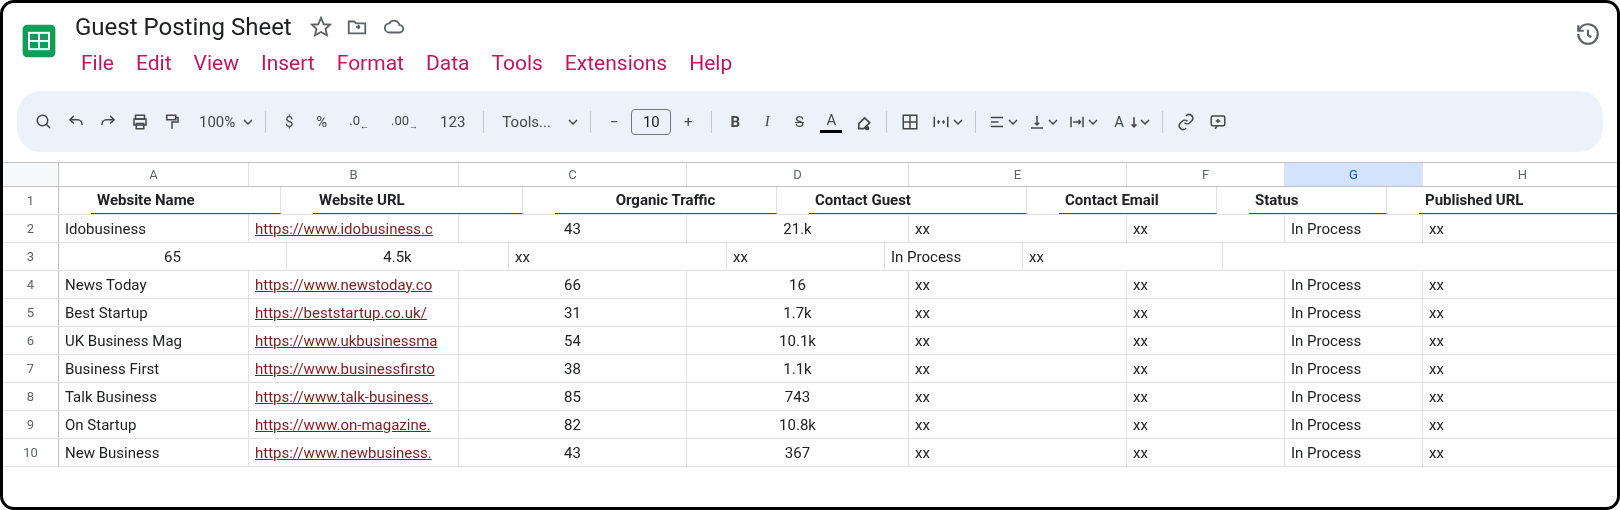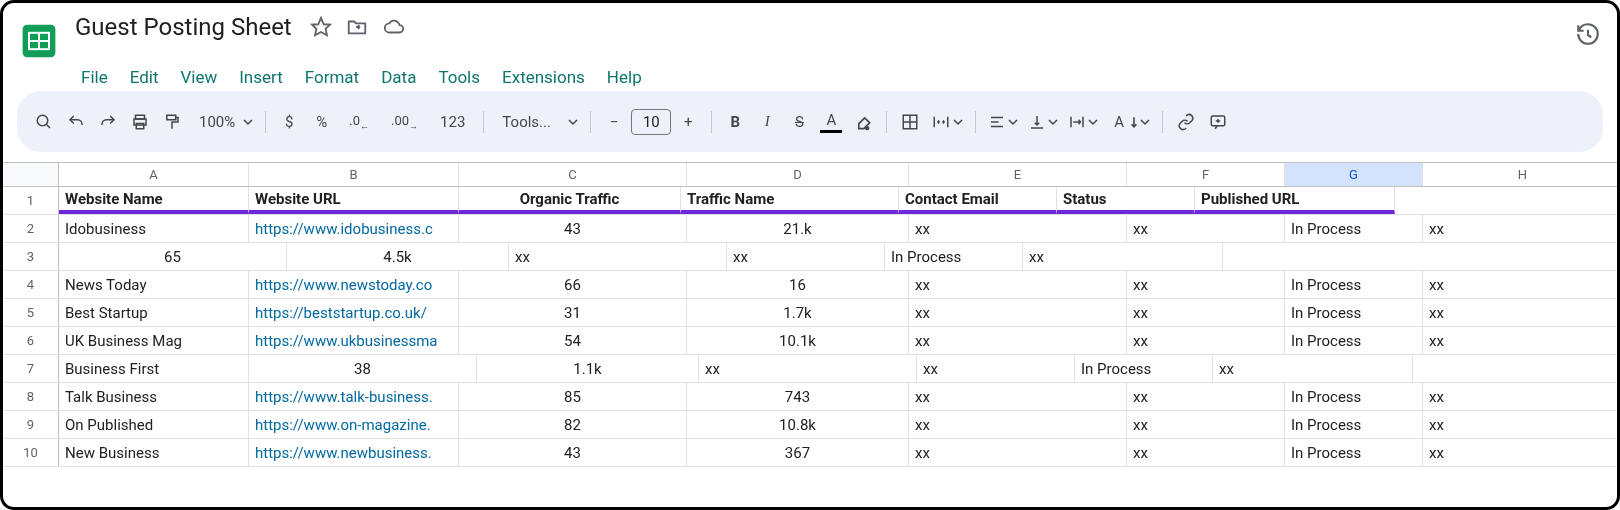--- a/index.html
+++ b/index.html
@@ -2,26 +2,26 @@
 <html><head>
 <meta charset="utf-8">
 <style>
   * { box-sizing: border-box; margin: 0; padding: 0; }
   body { font-family: "Google Sans", Roboto, Arial, sans-serif; background: #fff; color: #202124; width: 1620px; height: 510px; overflow: hidden; border: 3px solid #000; border-radius: 14px; }
   
   
   .title-bar { display: flex; align-items: flex-start; padding: 8px 16px 0 16px; height: 82px; }
   .logo { width: 40px; height: 52px; margin-right: 12px; margin-top: 4px; display:flex; align-items:center; justify-content:center; }
   .logo svg { width: 40px; height: 40px; }
-  .title-area { display: flex; flex-direction: column; gap: 16px; }
+  .title-area { display: flex; flex-direction: column; }
   .doc-title-row { display: flex; align-items: center; gap: 14px; }
   .doc-title { font-size: 24px; color: #202124; padding: 2px 4px; }
   .title-icon { color: #5f6368; display:flex; align-items:center; cursor:pointer; }
   .menubar { display: flex; gap: 2px; margin-top: 4px; }
-  .menu-item { font-size: 17px; color: #0f766e; padding: 4px 10px; border-radius: 4px; cursor: pointer; }
+  .menu-item { font-size: 21px; color: #be185d; padding: 4px 10px; border-radius: 4px; cursor: pointer; }
   .right-icons { margin-left: auto; display:flex; align-items:center; gap:18px; padding-top:10px; }
   
   
   .toolbar { margin: 6px 14px 0 14px; background: #edf2fa; border-radius: 24px; height: 61px; display: flex; align-items: center; padding: 0 12px; gap: 2px; }
   .tb-btn { display:flex; align-items:center; justify-content:center; min-width: 30px; height: 30px; padding: 0 4px; color:#444746; cursor:pointer; border-radius:4px; }
   .tb-sep { width: 1px; height: 22px; background: #c7c7c7; margin: 0 6px; }
   .tb-text { font-size: 15px; color:#444746; padding: 0 6px; }
   .tb-dropdown-caret { margin-left:2px; }
   .font-size-box { border:1px solid #747775; border-radius:4px; width:40px; height:26px; display:flex; align-items:center; justify-content:center; font-size:15px; color:#202124; }
   .underline-color { border-bottom: 3px solid #000; padding-bottom:1px; }
@@ -30,22 +30,22 @@
   .sheet-area { margin-top: 10px; }
   .col-headers { display:flex; border-top:1px solid #c0c0c0; border-bottom:1px solid #c0c0c0; background:#fff; }
   .corner { width:56px; min-width:56px; border-right:1px solid #c0c0c0; background:#f8f9fa; }
   .col-header { text-align:center; font-size:13px; color:#5f6368; padding:4px 0; border-right:1px solid #e1e1e1; background:#fff; cursor:pointer; }
   .col-header.selected { background:#d3e3fd; color:#0b57d0; }
   
   .data-row { display:flex; border-bottom:1px solid #e1e1e1; height:28px; }
   .row-header { width:56px; min-width:56px; text-align:center; font-size:13px; color:#5f6368; padding:4px 0; border-right:1px solid #c0c0c0; background:#fff; cursor:pointer; display:flex; align-items:center; justify-content:center; }
   .cell { font-size:15px; padding: 3px 6px; border-right:1px solid #e1e1e1; overflow:hidden; white-space:nowrap; text-overflow:clip; display:flex; align-items:center; cursor:cell; }
   .cell.center { justify-content:center; }
-  .header-row .cell { font-weight:700; border-bottom:4px solid #6d28d9; }
-  .link { color:#0369a1; }
+  .header-row .cell { font-weight:700; border-bottom:1px solid #6d28d9;margin-left:32px; }
+  .link { color:#7f1d1d; text-decoration:underline; }
   
   
   .cA { width:190px; min-width:190px; }
   .cB { width:210px; min-width:210px; }
   .cC { width:228px; min-width:228px; }
   .cD { width:222px; min-width:222px; }
   .cE { width:218px; min-width:218px; }
   .cF { width:158px; min-width:158px; }
   .cG { width:138px; min-width:138px; }
   .cH { width:200px; min-width:200px; }
@@ -277,21 +277,21 @@
     <div class="col-header cF">F</div>
     <div class="col-header cG selected">G</div>
     <div class="col-header cH">H</div>
   </div>
 
   <div class="data-row header-row">
     <div class="row-header">1</div>
     <div class="cell cA">Website Name</div>
     <div class="cell cB">Website URL</div>
     <div class="cell cD center">Organic Traffic</div>
-    <div class="cell cE">Traffic Name</div>
+    <div class="cell cE">Contact Guest</div>
     <div class="cell cF">Contact Email</div>
     <div class="cell cG">Status</div>
     <div class="cell cH">Published URL</div>
   </div>
 
   <div id="data-rows">
       <div class="data-row">
         <div class="row-header">2</div>
         <div class="cell cA">Idobusiness</div>
         <div class="cell cB">
@@ -348,20 +348,23 @@
         <div class="cell cC center">54</div>
         <div class="cell cD center">10.1k</div>
         <div class="cell cE">xx</div>
         <div class="cell cF">xx</div>
         <div class="cell cG">In Process</div>
         <div class="cell cH">xx</div>
       </div>
       <div class="data-row">
         <div class="row-header">7</div>
         <div class="cell cA">Business First</div>
+        <div class="cell cB">
+          <span class="link">https://www.businessfirsto</span>
+        </div>
         <div class="cell cC center">38</div>
         <div class="cell cD center">1.1k</div>
         <div class="cell cE">xx</div>
         <div class="cell cF">xx</div>
         <div class="cell cG">In Process</div>
         <div class="cell cH">xx</div>
       </div>
       <div class="data-row">
         <div class="row-header">8</div>
         <div class="cell cA">Talk Business</div>
@@ -370,21 +373,21 @@
         </div>
         <div class="cell cC center">85</div>
         <div class="cell cD center">743</div>
         <div class="cell cE">xx</div>
         <div class="cell cF">xx</div>
         <div class="cell cG">In Process</div>
         <div class="cell cH">xx</div>
       </div>
       <div class="data-row">
         <div class="row-header">9</div>
-        <div class="cell cA">On Published</div>
+        <div class="cell cA">On Startup</div>
         <div class="cell cB">
           <span class="link">https://www.on-magazine.</span>
         </div>
         <div class="cell cC center">82</div>
         <div class="cell cD center">10.8k</div>
         <div class="cell cE">xx</div>
         <div class="cell cF">xx</div>
         <div class="cell cG">In Process</div>
         <div class="cell cH">xx</div>
       </div>

